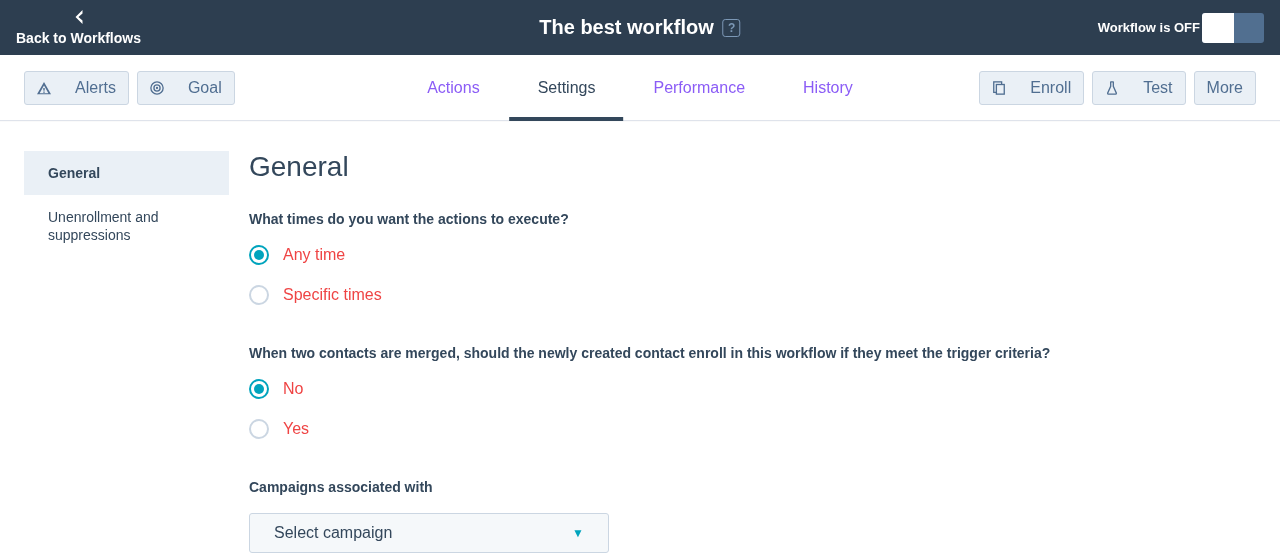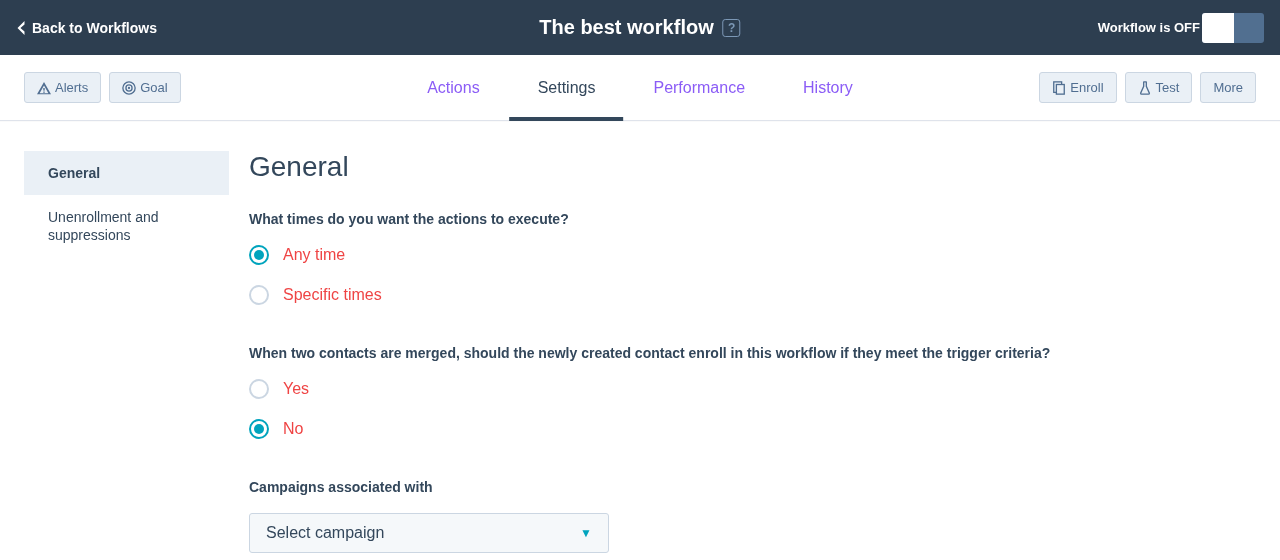--- a/index.html
+++ b/index.html
@@ -21,20 +21,21 @@
     padding: 0 16px;
     color: #fff;
   }
   .back-link {
     display: flex;
     align-items: center;
     gap: 6px;
     font-weight: 600;
     font-size: 14px;
     cursor: pointer;
+    flex-direction: column;
   }
   .back-link svg { width: 10px; height: 14px; }
   .title-wrap {
     position: absolute;
     left: 50%;
     transform: translateX(-50%);
     display: flex;
     align-items: center;
     gap: 9px;
   }
@@ -92,26 +93,26 @@
     align-items: center;
     padding: 0 24px;
     position: relative;
     box-shadow: 0 1px 0 rgba(0,0,0,0.02);
   }
   .nav-left, .nav-right { display: flex; gap: 8px; }
   .nav-right { margin-left: auto; }
   .btn {
     display: flex;
     align-items: center;
-    gap: 4px;
+    gap: 24px;
     background: #eaf0f6;
     border: 1px solid #cbd6e2;
     border-radius: 3px;
     color: #506e91;
-    font-size: 13px;
+    font-size: 16px;
     font-weight: 500;
     padding: 7px 12px;
     cursor: pointer;
   }
   .btn svg { width: 14px; height: 14px; fill: #506e91; }
   .tabs {
     position: absolute;
     left: 50%;
     transform: translateX(-50%);
     display: flex;
@@ -216,21 +217,21 @@
 
   .select-box {
     width: 360px;
     height: 40px;
     background: #f5f8fa;
     border: 1px solid #cbd6e2;
     border-radius: 3px;
     display: flex;
     align-items: center;
     justify-content: space-between;
-    padding: 0 16px;
+    padding: 0 24px;
     margin-top: 14px;
     cursor: pointer;
   }
   .select-placeholder {
     font-size: 16px;
     color: #33475b;
   }
   .select-caret {
     color: #00a4bd;
     font-size: 12px;
@@ -327,26 +328,26 @@
     <div class="radio-row">
       <div class="radio"></div>
       <span class="radio-label">Specific times</span>
     </div>
 
     <div class="section-gap"></div>
 
     <div class="question">When two contacts are merged, should the newly created contact enroll in this workflow if they meet the trigger criteria?</div>
 
     <div class="radio-row">
+      <div class="radio checked"></div>
+      <span class="radio-label">No</span>
+    </div>
+    <div class="radio-row">
       <div class="radio"></div>
       <span class="radio-label">Yes</span>
-    </div>
-    <div class="radio-row">
-      <div class="radio checked"></div>
-      <span class="radio-label">No</span>
     </div>
 
     <div class="section-gap"></div>
 
     <div class="question">Campaigns associated with</div>
 
     <div class="select-box">
       <span class="select-placeholder">Select campaign</span>
       <span class="select-caret">▼</span>
     </div>

